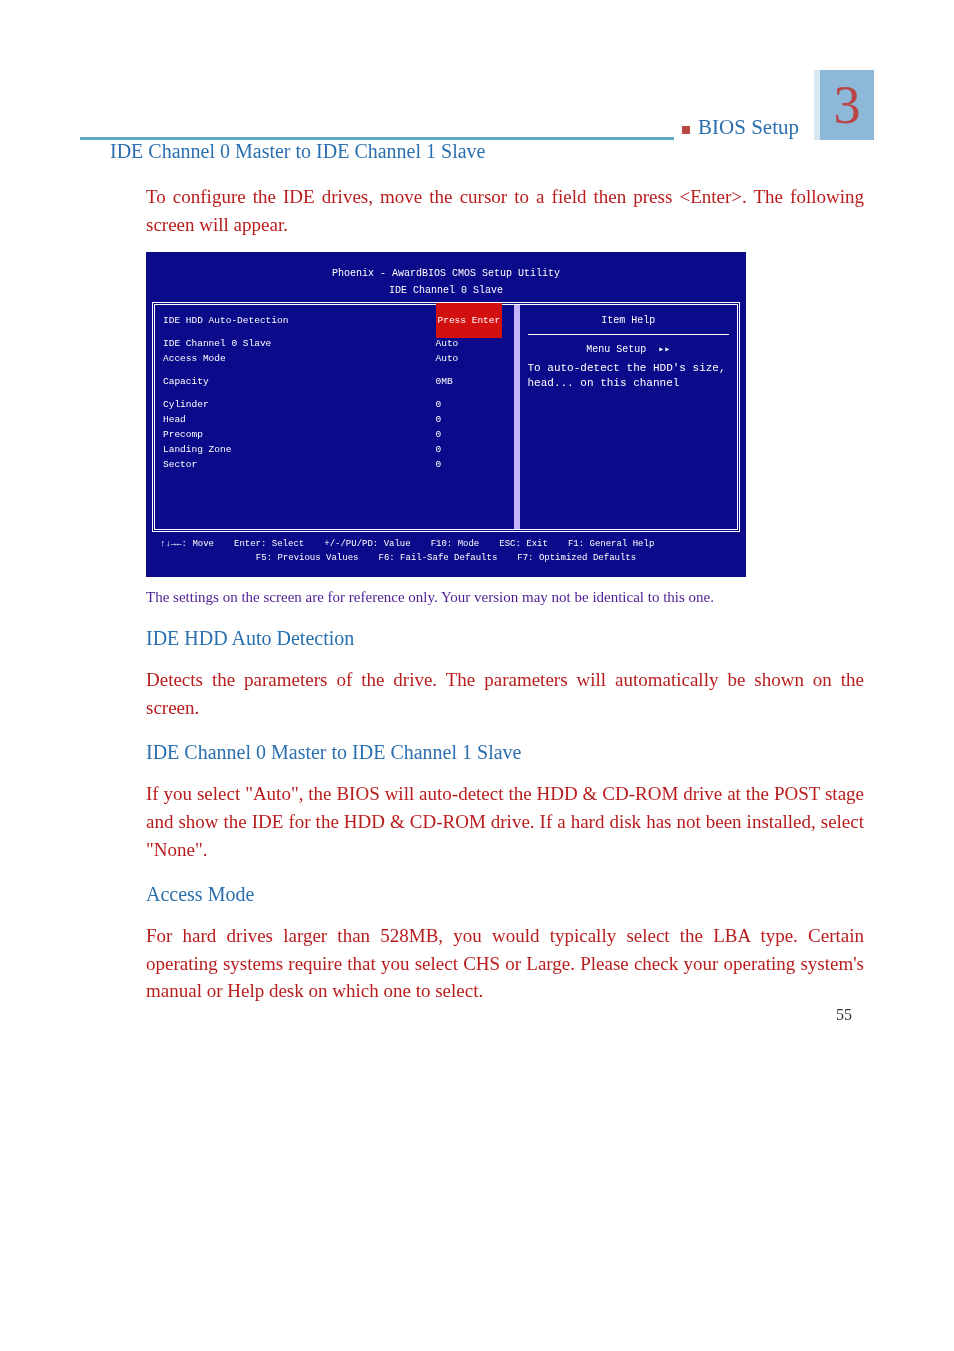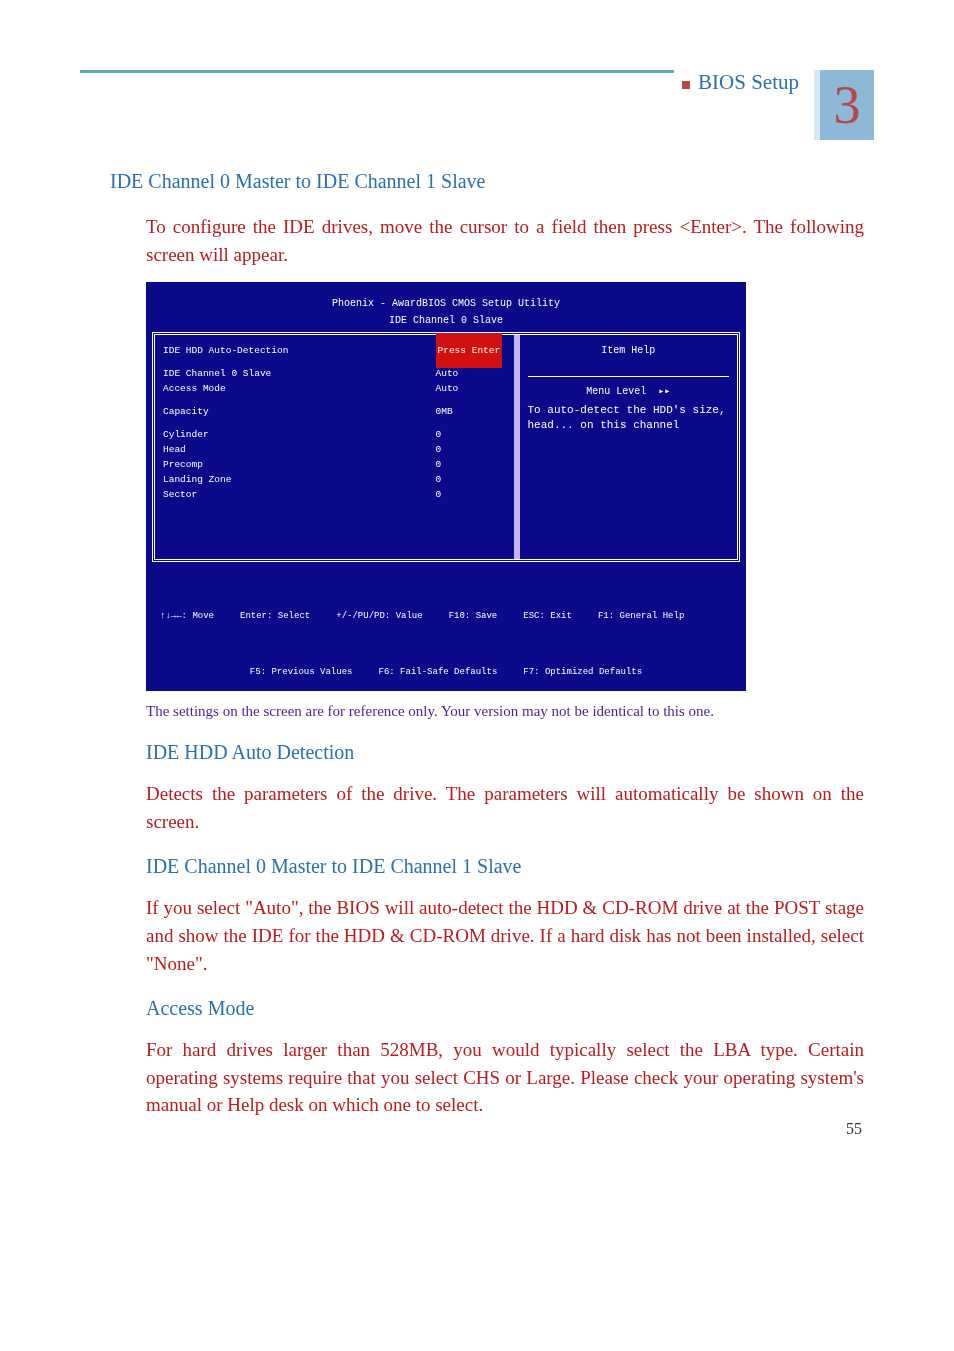--- a/index.html
+++ b/index.html
@@ -13,23 +13,22 @@
       background: #ffffff;
       font-family: Georgia, 'Times New Roman', serif;
       position: relative;
     }
     .page {
       padding: 70px 80px 40px 80px;
       position: relative;
     }
     .header-row {
       display: flex;
-      align-items: flex-start;
+      align-items: flex-end;
       justify-content: flex-end;
-      margin-bottom: 30px;
     }
     .header-line {
       flex: 1;
       height: 3px;
       background: #5da7c9;
       margin-right: 8px;
     }
     .header-text {
       color: #2a6fb0;
       font-size: 21px;
@@ -133,21 +132,21 @@
       width: 70px;
       text-align: left;
     }
     .bios-highlight {
       background: #d31010;
       padding: 12px 2px;
     }
     .bios-help-title {
       text-align: center;
       font-size: 10px;
-      margin-bottom: 20px;
+      margin-bottom: 8px;
     }
     .bios-help-divider {
       border-top: 1px solid #ffffff;
       margin: 2px 0 8px 0;
     }
     .bios-help-text {
       font-size: 11px;
       line-height: 1.4;
     }
     .bios-help-menu {
@@ -159,30 +158,29 @@
       display: inline-block;
       font-size: 10px;
     }
     .bios-footer {
       padding: 6px 8px;
       font-size: 9px;
       line-height: 1.5;
     }
     .bios-footer-row {
       display: flex;
-      gap: 26px;
-      margin-top: 42px;
+      gap: 20px;
     }
     .bios-footer-item {
       white-space: nowrap;
     }
     .page-number {
       position: absolute;
       bottom: 35px;
-      right: 92px;
+      right: 102px;
       font-size: 16px;
       color: #333;
     }
     .indent-block {
       padding-left: 36px;
     }
   </style>
 </head>
 <body>
 
@@ -246,31 +244,31 @@
           </div>
           <div class="bios-row">
             <span class="bios-label">Sector</span>
             <span class="bios-val">0</span>
           </div>
         </div>
         <div class="bios-right">
           <div class="bios-help-title">Item Help</div>
           <div class="bios-help-divider"></div>
           <div class="bios-help-menu">
-            <span>Menu Level</span>&nbsp;&nbsp;<span class="bios-help-arrow">▸▸</span>
+            <span>Menu Setup</span>&nbsp;&nbsp;<span class="bios-help-arrow">▸▸</span>
           </div>
           <div class="bios-help-text">To auto-detect the HDD's size, head... on this channel</div>
         </div>
       </div>
       <div class="bios-footer">
         <div class="bios-footer-row">
           <span class="bios-footer-item">↑↓→←: <span>Move</span></span>
           <span class="bios-footer-item">Enter: Select</span>
           <span class="bios-footer-item">+/-/PU/PD: Value</span>
-          <span class="bios-footer-item">F10: Save</span>
+          <span class="bios-footer-item">F10: Mode</span>
           <span class="bios-footer-item">ESC: Exit</span>
           <span class="bios-footer-item">F1: General Help</span>
         </div>
         <div class="bios-footer-row" style="justify-content:center;">
           <span class="bios-footer-item">F5: Previous Values</span>
           <span class="bios-footer-item">F6: Fail-Safe Defaults</span>
           <span class="bios-footer-item">F7: Optimized Defaults</span>
         </div>
       </div>
     </div>

